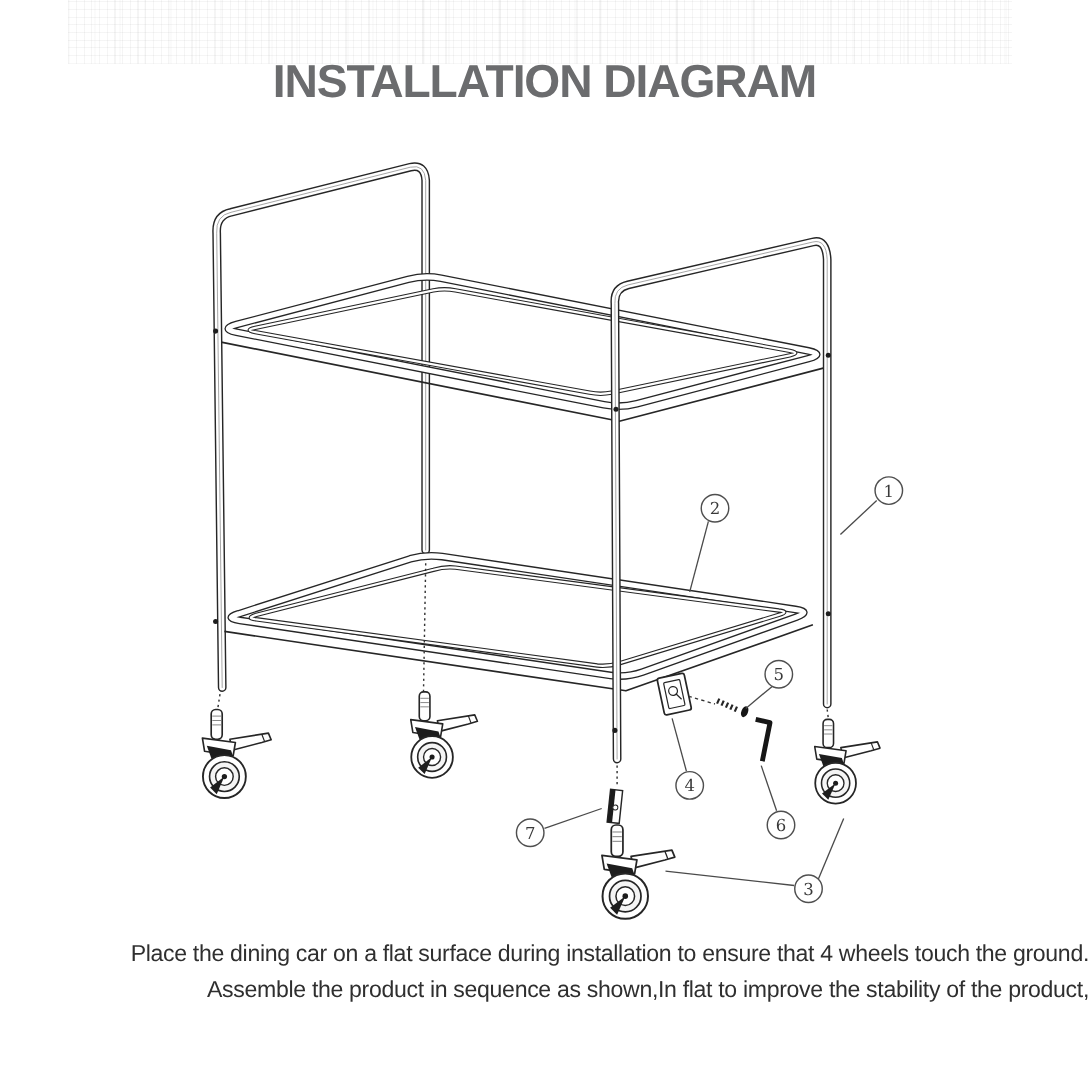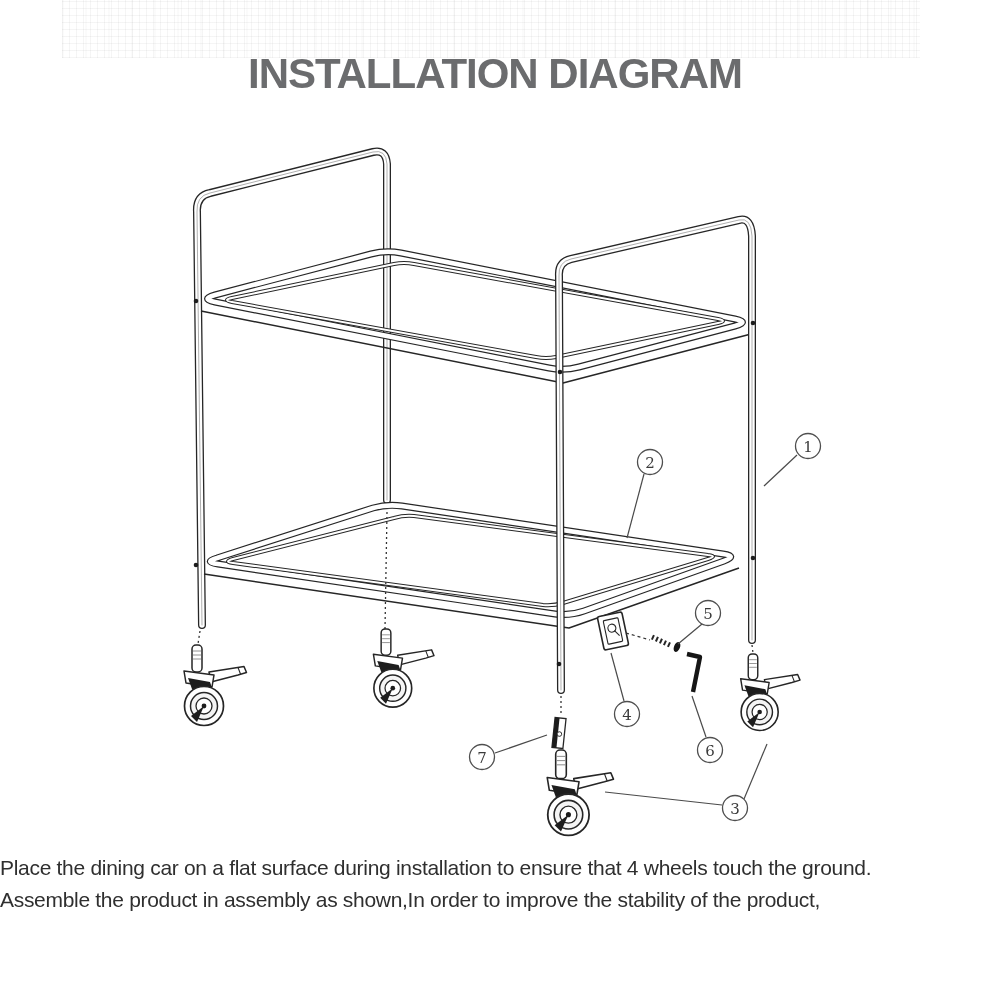--- a/index.html
+++ b/index.html
@@ -7,21 +7,21 @@
         font-family:"Liberation Sans",sans-serif;}
   .texture-band{position:absolute;left:62px;top:0;width:858px;height:58px;
     background-image:
       repeating-linear-gradient(90deg, rgba(110,110,110,0.07) 0 1px, transparent 1px 7px),
       repeating-linear-gradient(0deg, rgba(110,110,110,0.07) 0 1px, transparent 1px 7px),
       repeating-linear-gradient(90deg, rgba(120,120,120,0.03) 0 2px, transparent 2px 23px);
   }
   .title{position:absolute;top:50px;left:0;width:100%;text-align:center;
     font-size:42px;font-weight:bold;letter-spacing:-1px;color:#6b6c6e;margin:0;}
   .diagram-svg{position:absolute;left:0;top:0;width:990px;height:990px;}
-  .footer{position:absolute;left:0;top:852px;width:100%;text-align:left;
+  .footer{position:absolute;left:0;top:852px;width:100%;text-align:right;
     color:#2f2f2f;font-size:21px;line-height:31.5px;letter-spacing:-0.3px;}
   .footer p{margin:0;}
 
   
   .tube-outer{fill:none;stroke:#262626;stroke-width:8;stroke-linecap:round;stroke-linejoin:round;}
   .tube-inner{fill:none;stroke:#ffffff;stroke-width:5.4;stroke-linecap:round;stroke-linejoin:round;}
   .tube-mid{fill:none;stroke:#9a9a9a;stroke-width:0.8;stroke-linecap:round;}
   .rim-outer{fill:none;stroke:#262626;stroke-width:7;stroke-linejoin:round;}
   .rim-inner{fill:none;stroke:#ffffff;stroke-width:4.6;stroke-linejoin:round;}
   .tray-outer{fill:none;stroke:#262626;stroke-width:4;stroke-linejoin:round;}
@@ -179,16 +179,16 @@
     </g>
     <g>
       <path class="leader" d="M495,753 L547,735"></path>
       <circle class="co-circle" cx="482" cy="757" r="12.5"></circle>
       <text class="co-num" x="482" y="762.5" text-anchor="middle">7</text>
     </g>
   </svg>
 
   <div class="footer">
     <p>Place the dining car on a flat surface during installation to ensure that 4 wheels touch the ground.</p>
-    <p>Assemble the product in assembly as shown,In order to improve the stability of the product,</p>
+    <p>Assemble the product in sequence as shown,In flat to improve the stability of the product,</p>
   </div>
 
 </div>
 
 </body></html>

